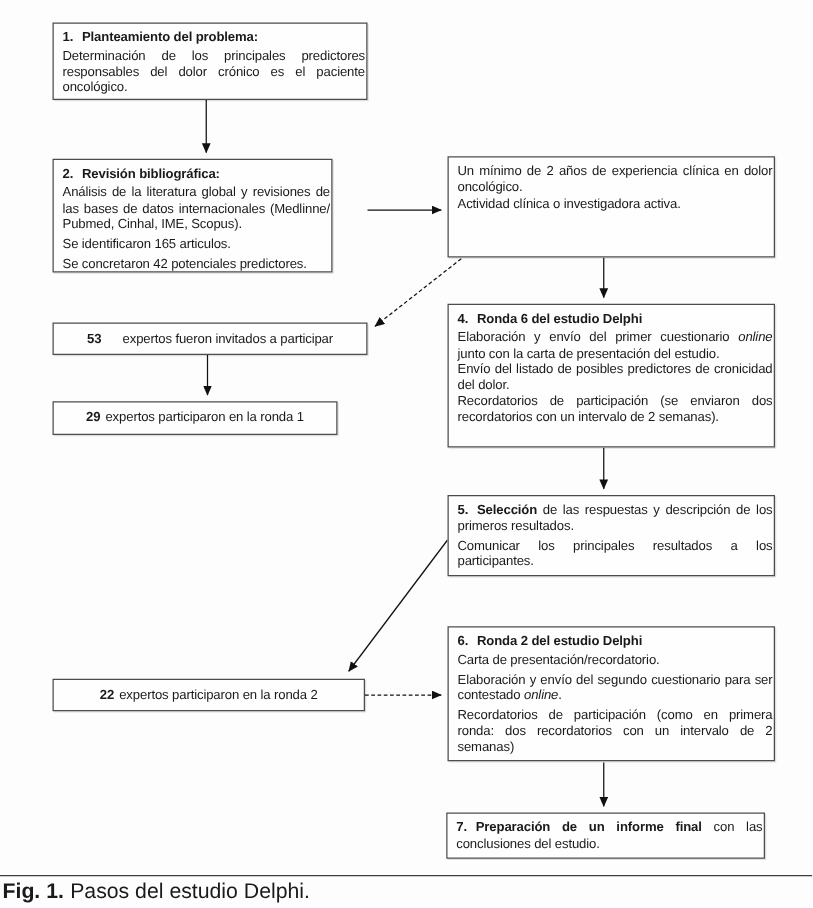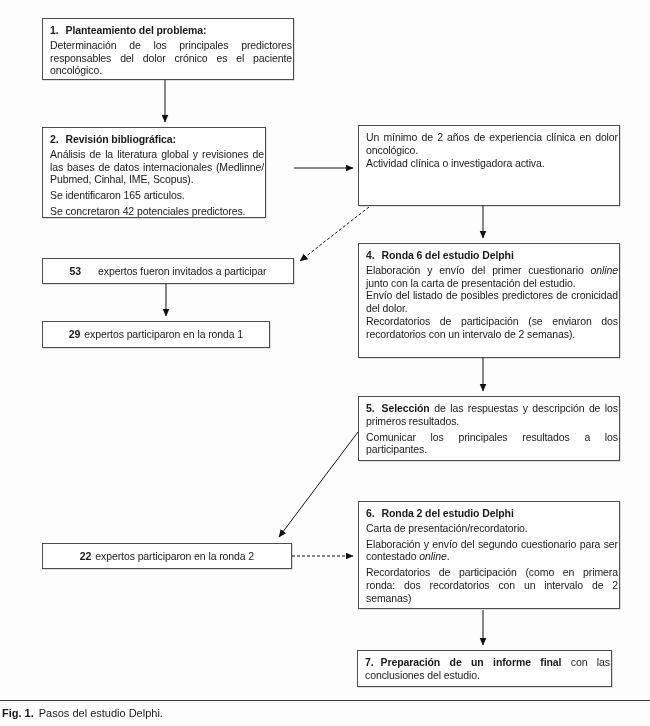--- a/index.html
+++ b/index.html
@@ -58,21 +58,21 @@
   .small-box .b{margin-right:4px;}
   .rule{
     position:absolute;
     left:0;top:700px;
     width:650px;height:1px;
     background:#3c3c3c;
   }
   .caption{
     position:absolute;
     left:2px;top:706px;
-    font-size:11px;
+    font-size:17px;
     line-height:14px;
   }
   .caption .b{margin-right:5px;}
   
   #box1{left:42px;top:18px;width:252px;height:62px;}
   #box2{left:42px;top:127px;width:224px;height:91px;}
   #box3{left:358px;top:125px;width:262px;height:81px;}
   #box53{left:42px;top:258px;width:252px;height:26px;gap:13px;}
   #box29{left:42px;top:321px;width:228px;height:27px;}
   #box4{left:358px;top:243px;width:262px;height:115px;}

